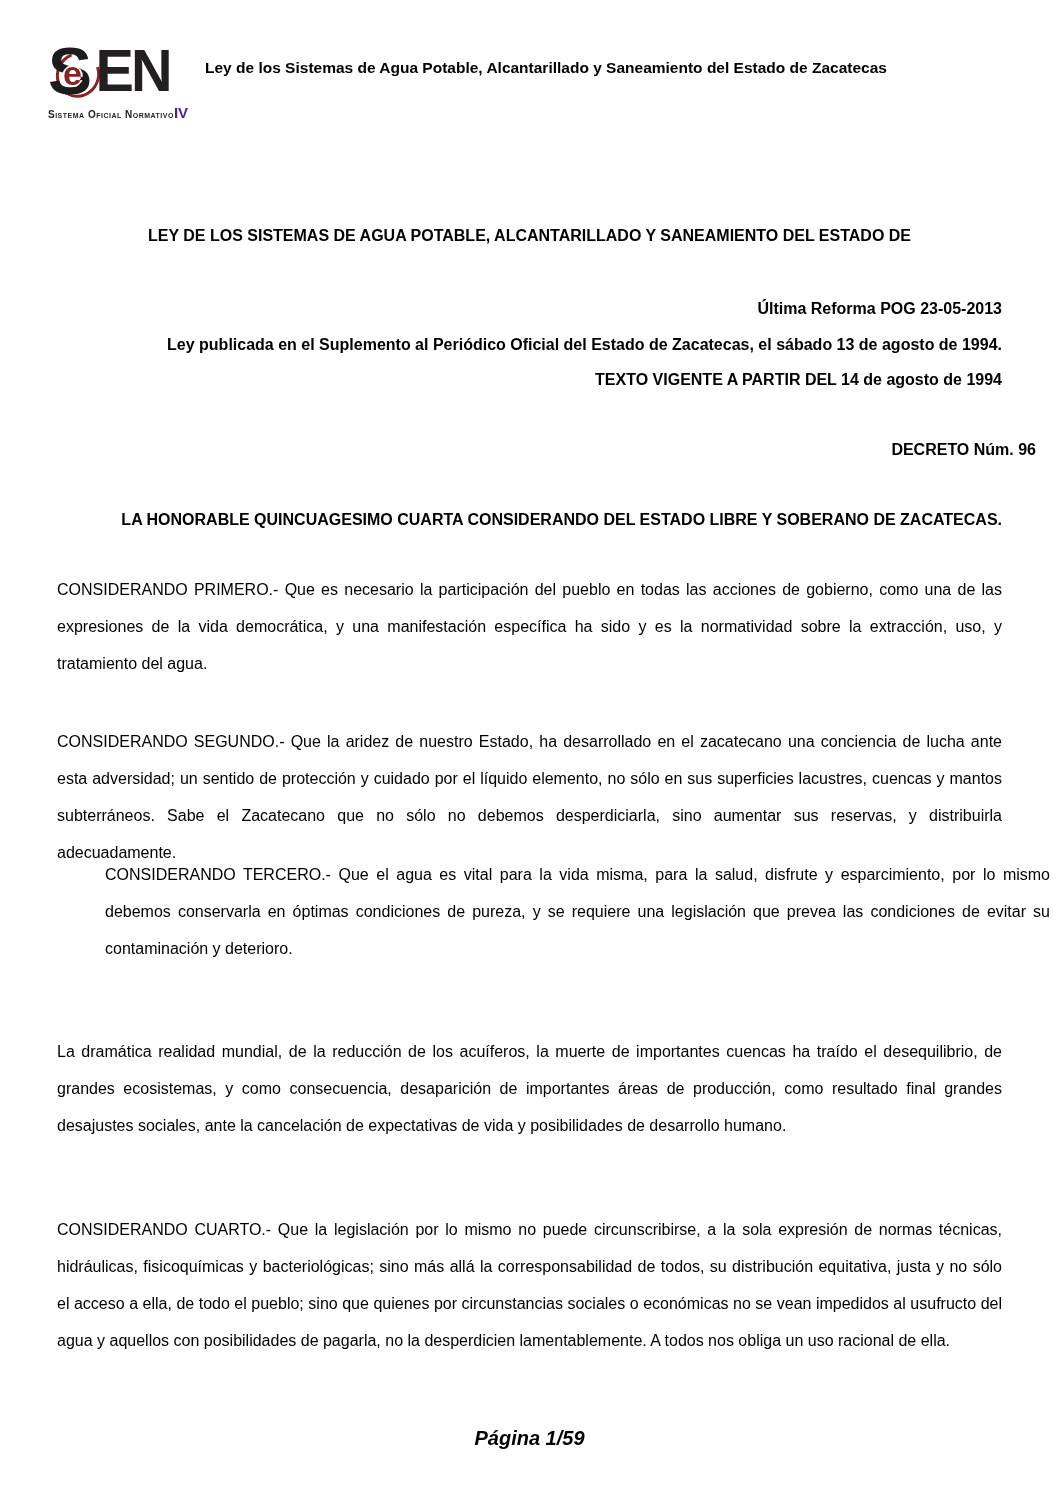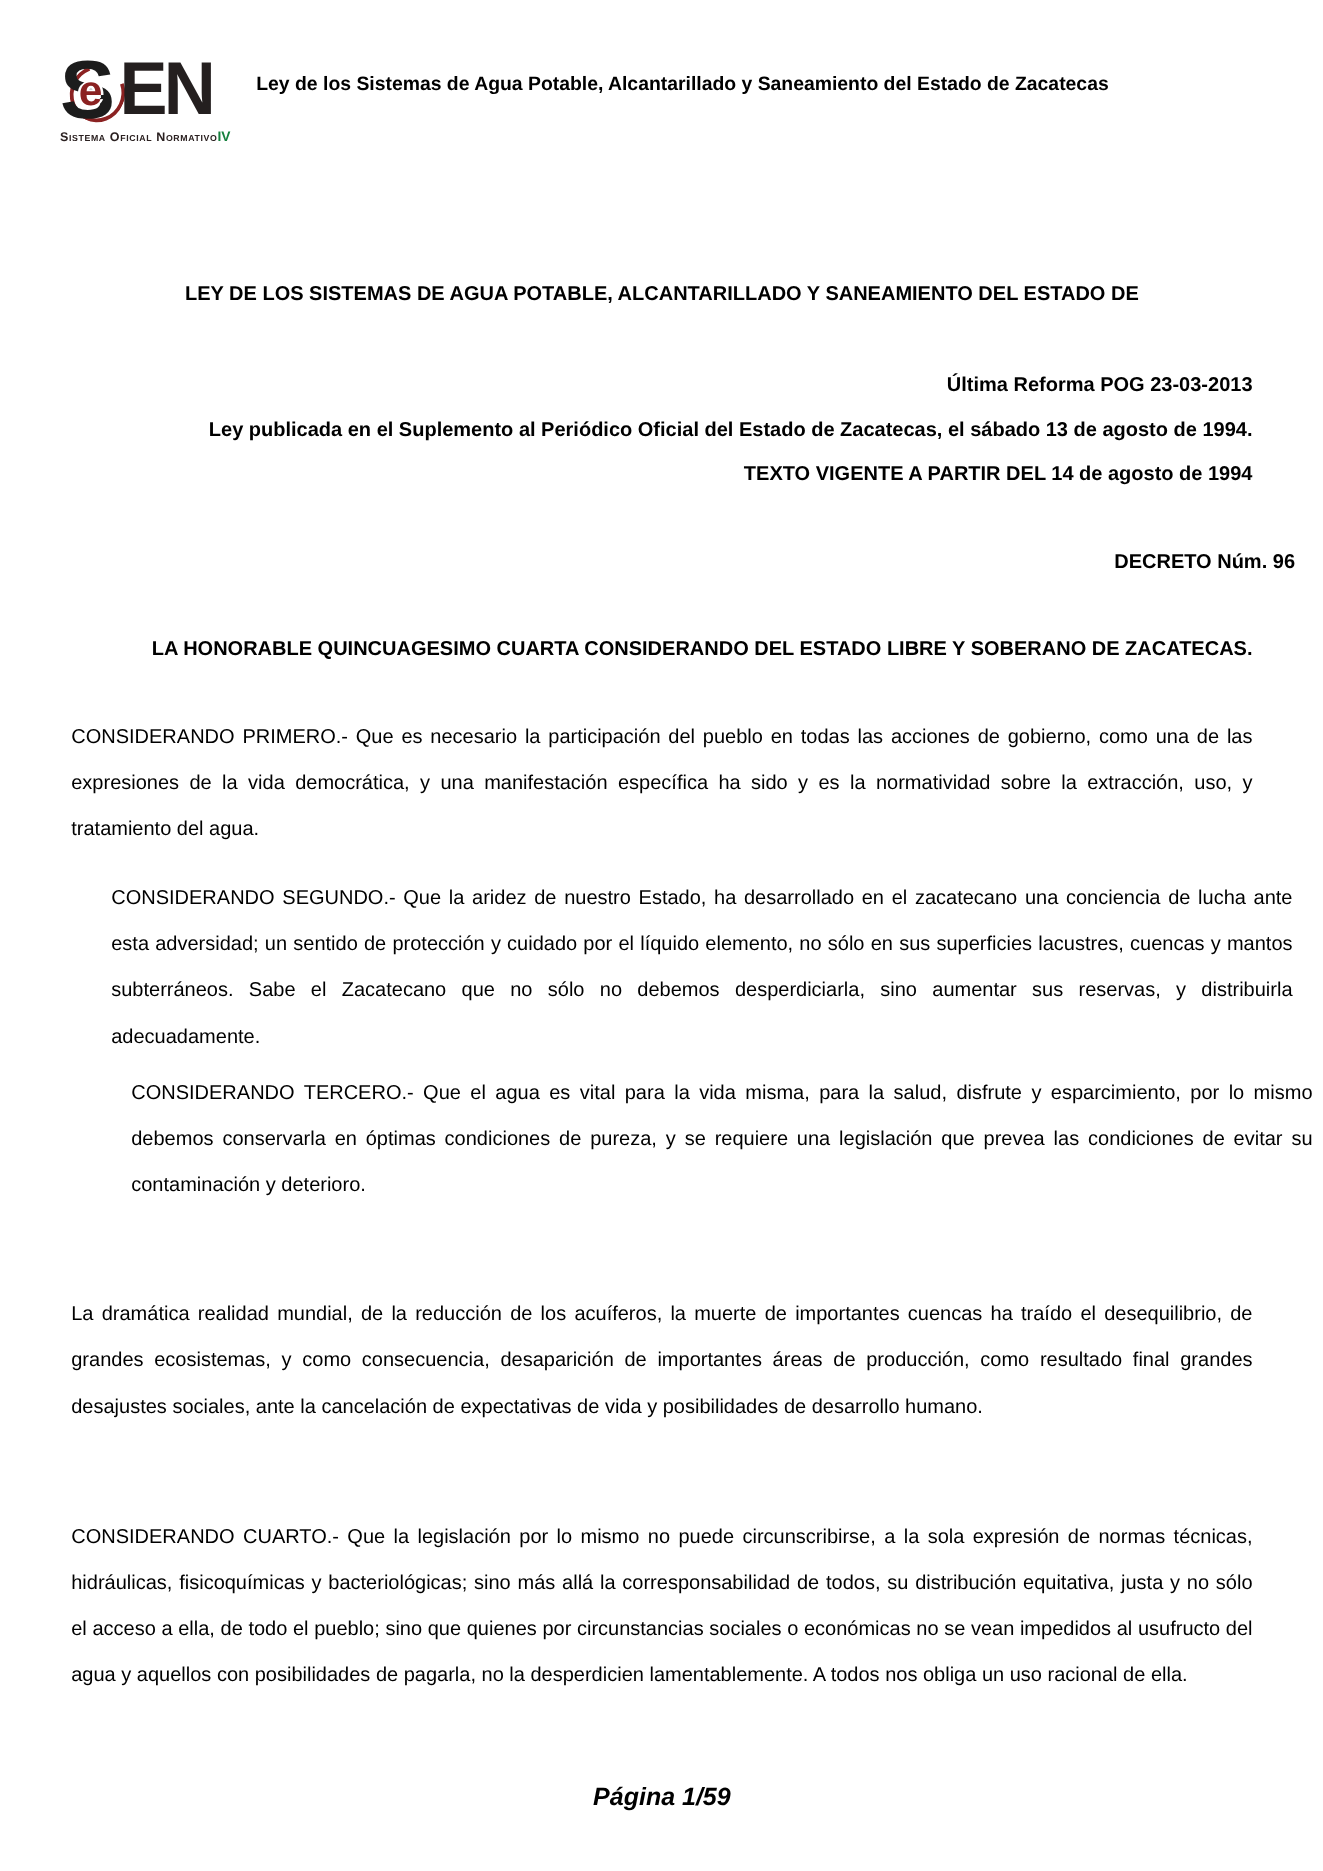--- a/index.html
+++ b/index.html
@@ -77,24 +77,24 @@
     top: 58px;
     width: 150px;
     white-space: nowrap;
     font-variant: small-caps;
     font-weight: bold;
     font-size: 10px;
     letter-spacing: 0.5px;
     color: #2a2020;
   }
   .logo-iv {
-    font-size: 11px;
+    font-size: 15px;
     font-variant: normal;
     letter-spacing: 0;
-    color: #15803d;
+    color: #4c1d95;
   }
 
   
   .header-title {
     left: 205px;
     top: 50px;
     width: 760px;
     font-weight: bold;
     font-size: 15.5px;
     line-height: 36px;
@@ -123,21 +123,21 @@
   .publication-note { top: 326px; }
   .effective-note { top: 361px; }
   .decree-number { top: 431px; margin-left: 34px; }
   .legislature-line { top: 501px; }
 
   .paragraph {
     text-align: justify;
     text-justify: inter-word;
   }
   .p1 { top: 571px; }
-  .p2 { top: 700px; margin-left: 32px; }
+  .p2 { top: 723px; }
   .p3 { top: 856px; margin-left: 48px; }
   .p4 { top: 1033px; }
   .p5 { top: 1211px; }
 
   
   .footer {
     left: 57px;
     top: 1428px;
     width: 945px;
     text-align: center;
@@ -161,21 +161,21 @@
     <span>Sistema Oficial Normativo</span><span class="logo-iv">IV</span>
   </div>
 </div>
 
 <div class="abs header-title">Ley de los Sistemas de Agua Potable, Alcantarillado y Saneamiento del Estado de Zacatecas</div>
 
 <div class="abs content-block doc-title">
   <div>LEY DE LOS SISTEMAS DE AGUA POTABLE, ALCANTARILLADO Y SANEAMIENTO DEL ESTADO DE</div>
 </div>
 
-<div class="abs content-block reform-note">Última Reforma POG 23-03-2013</div>
+<div class="abs content-block reform-note">Última Reforma POG 23-05-2013</div>
 
 <div class="abs content-block meta-line publication-note">Ley publicada en el Suplemento al Periódico Oficial del Estado de Zacatecas, el sábado 13 de agosto de 1994.</div>
 
 <div class="abs content-block meta-line effective-note">TEXTO VIGENTE A PARTIR DEL 14 de agosto de 1994</div>
 
 <div class="abs content-block meta-line decree-number">DECRETO Núm. 96</div>
 
 <div class="abs content-block meta-line legislature-line">LA HONORABLE QUINCUAGESIMO CUARTA CONSIDERANDO DEL ESTADO LIBRE Y SOBERANO DE ZACATECAS.</div>
 
 <div class="abs content-block paragraph p1">CONSIDERANDO PRIMERO.- Que es necesario la participación del pueblo en todas las acciones de gobierno, como una de las expresiones de la vida democrática, y una manifestación específica ha sido y es la normatividad sobre la extracción, uso, y tratamiento del agua.</div>

